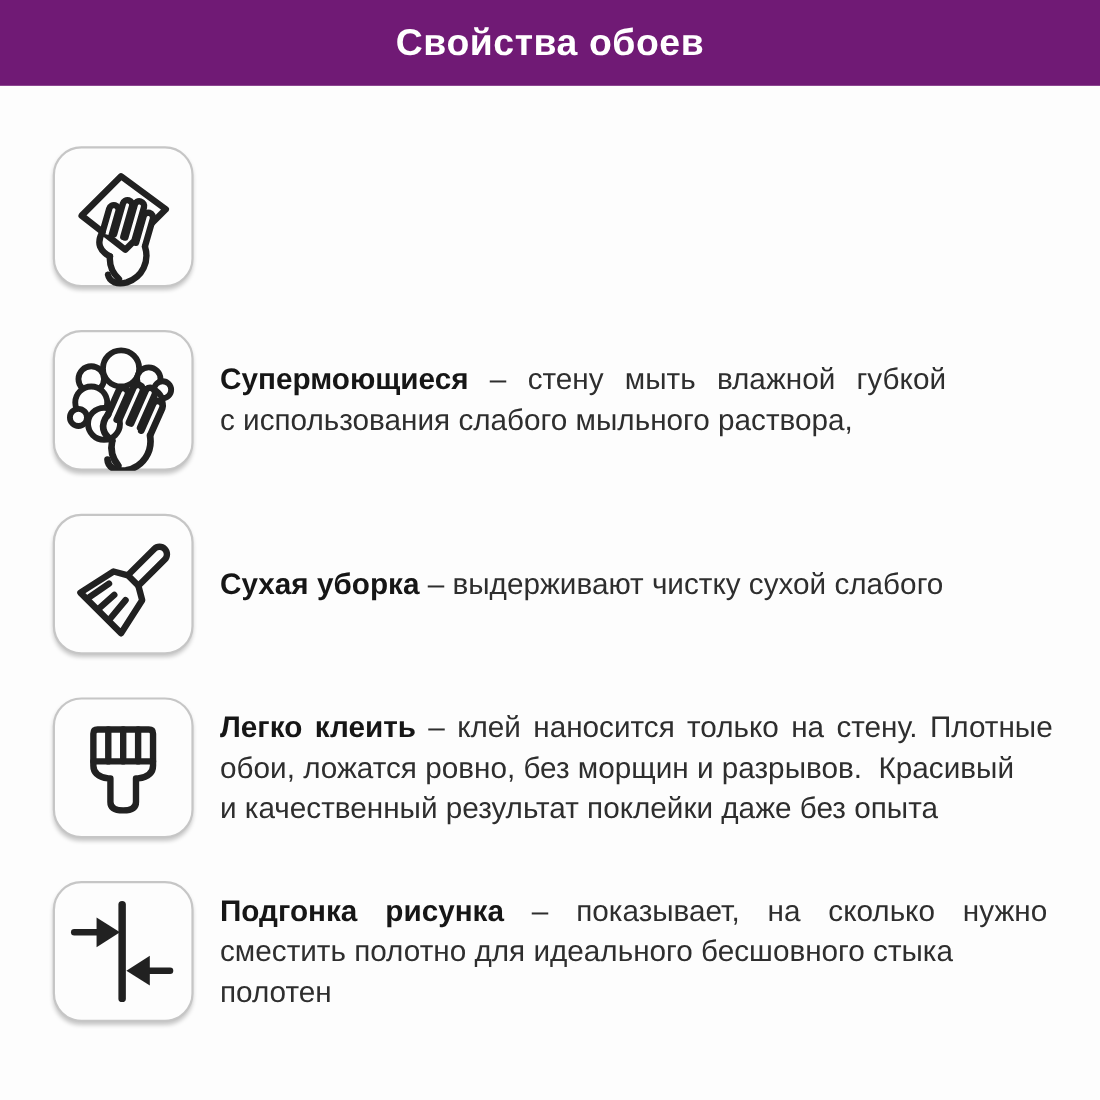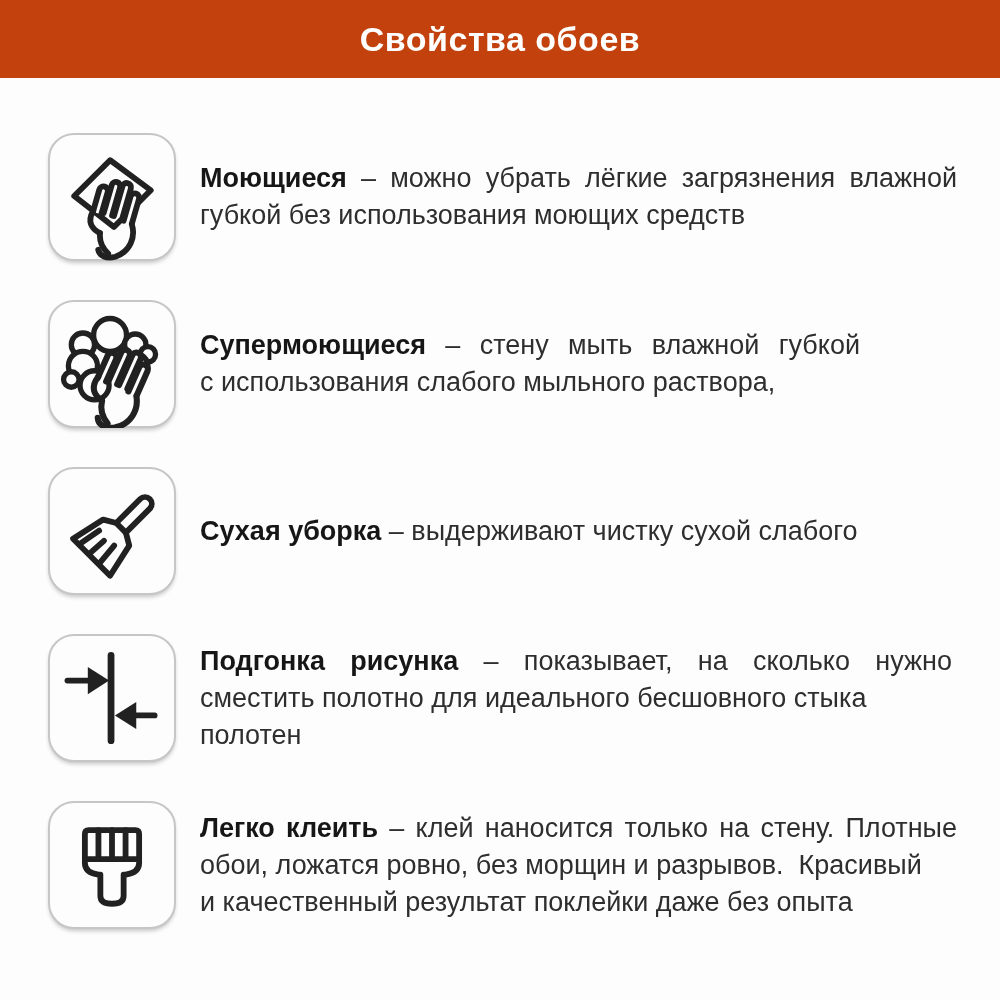--- a/index.html
+++ b/index.html
@@ -3,21 +3,21 @@
 <meta charset="utf-8">
 <style>
   html,body{margin:0;padding:0;}
   body{
     width:1000px;height:1000px;
     background:#fdfdfd;
     font-family:"Liberation Sans","DejaVu Sans",sans-serif;
     overflow:hidden;
   }
   .header{
-    height:78px;background:#c2410c;
+    height:78px;background:#701a75;
     display:flex;align-items:center;justify-content:center;
   }
   .header .title{
     color:#ffffff;font-size:34px;font-weight:bold;letter-spacing:.5px;
   }
   .content{padding:55px 40px 0 48px;}
   .row{
     display:flex;align-items:center;
     margin-bottom:39px;
   }
@@ -59,24 +59,20 @@
           <path class="stroke-fill" d="M-21,20 L-21,-4 A4.5,4.5 0 0 1 -12,-4 L-12,20"></path>
           <path class="stroke-fill" d="M-10,18 L-10,-12 A4.5,4.5 0 0 1 -1,-12 L-1,18"></path>
           <path class="stroke-fill" d="M1,18 L1,-14 A4.5,4.5 0 0 1 10,-14 L10,18"></path>
           <path class="stroke-fill" d="M12,20 L12,-6 A4.5,4.5 0 0 1 21,-6 L21,20"></path>
           <path class="stroke" d="M-21,19 C-24,31 -18,37 -8,39"></path>
           <path class="stroke" d="M21,21 C29,33 27,49 14,58 C6,63 -2,62 -5,56"></path>
           <path class="stroke" d="M-8,39 C-6,49 0,54 6,57"></path>
         </g>
       </svg>
     </div>
-    <div class="text">
-      <span class="line jline w757"><span class="lead">Моющиеся</span><span> – можно убрать лёгкие загрязнения влажной</span></span>
-      <span class="line">губкой без использования моющих средств</span>
-    </div>
   </div>
 
   <div class="row">
     <div class="iconbox">
       <svg width="128" height="128" viewBox="0 0 128 128">
         <g class="stroke-fill" style="stroke-width:5.5;">
           <circle cx="34" cy="44" r="12"></circle>
           <circle cx="62" cy="34" r="17"></circle>
           <circle cx="88" cy="44" r="11"></circle>
           <circle cx="101" cy="54" r="8"></circle>
@@ -115,43 +111,43 @@
       </svg>
     </div>
     <div class="text">
       <span class="line"><span class="lead">Сухая уборка</span><span> – выдерживают чистку сухой слабого</span></span>
     </div>
   </div>
 
   <div class="row">
     <div class="iconbox">
       <svg width="128" height="128" viewBox="0 0 128 128">
-        <line class="stroke" style="stroke-width:7" x1="63" y1="20" x2="63" y2="108"></line>
-        <line class="stroke" x1="18" y1="46" x2="40" y2="46"></line>
-        <polygon class="solid" points="39,32 61,46 39,60"></polygon>
-        <line class="stroke" x1="108" y1="82" x2="88" y2="82"></line>
-        <polygon class="solid" points="89,68 67,82 89,96"></polygon>
-      </svg>
-    </div>
-    <div class="text">
-      <span class="line jline w752"><span class="lead">Подгонка рисунка</span><span> – показывает, на сколько нужно</span></span>
-      <span class="line">сместить полотно для идеального бесшовного стыка полотен</span>
-    </div>
-  </div>
-
-  <div class="row">
-    <div class="iconbox">
-      <svg width="128" height="128" viewBox="0 0 128 128">
         <path class="stroke" d="M36,58 L36,32 Q36,28 40,28 L88,28 Q92,28 92,32 L92,58"></path>
         <path class="stroke" d="M50,28 L50,58"></path>
         <path class="stroke" d="M64,28 L64,58"></path>
         <path class="stroke" d="M78,28 L78,58"></path>
         <path class="stroke" d="M36,58 L92,58 L92,62 Q92,72 78,74 L76,74 L76,96 Q76,104 64,104 Q52,104 52,96 L52,74 L50,74 Q36,72 36,62 Z"></path>
       </svg>
     </div>
     <div class="text">
       <span class="line jline w757"><span class="lead">Легко клеить</span><span> – клей наносится только на стену. Плотные</span></span>
       <span class="line">обои, ложатся ровно, без морщин и разрывов.&nbsp; Красивый</span>
       <span class="line">и качественный результат поклейки даже без опыта</span>
     </div>
   </div>
 
+  <div class="row">
+    <div class="iconbox">
+      <svg width="128" height="128" viewBox="0 0 128 128">
+        <line class="stroke" style="stroke-width:7" x1="63" y1="20" x2="63" y2="108"></line>
+        <line class="stroke" x1="18" y1="46" x2="40" y2="46"></line>
+        <polygon class="solid" points="39,32 61,46 39,60"></polygon>
+        <line class="stroke" x1="108" y1="82" x2="88" y2="82"></line>
+        <polygon class="solid" points="89,68 67,82 89,96"></polygon>
+      </svg>
+    </div>
+    <div class="text">
+      <span class="line jline w752"><span class="lead">Подгонка рисунка</span><span> – показывает, на сколько нужно</span></span>
+      <span class="line">сместить полотно для идеального бесшовного стыка полотен</span>
+    </div>
+  </div>
+
 </div>
 
 </body></html>

